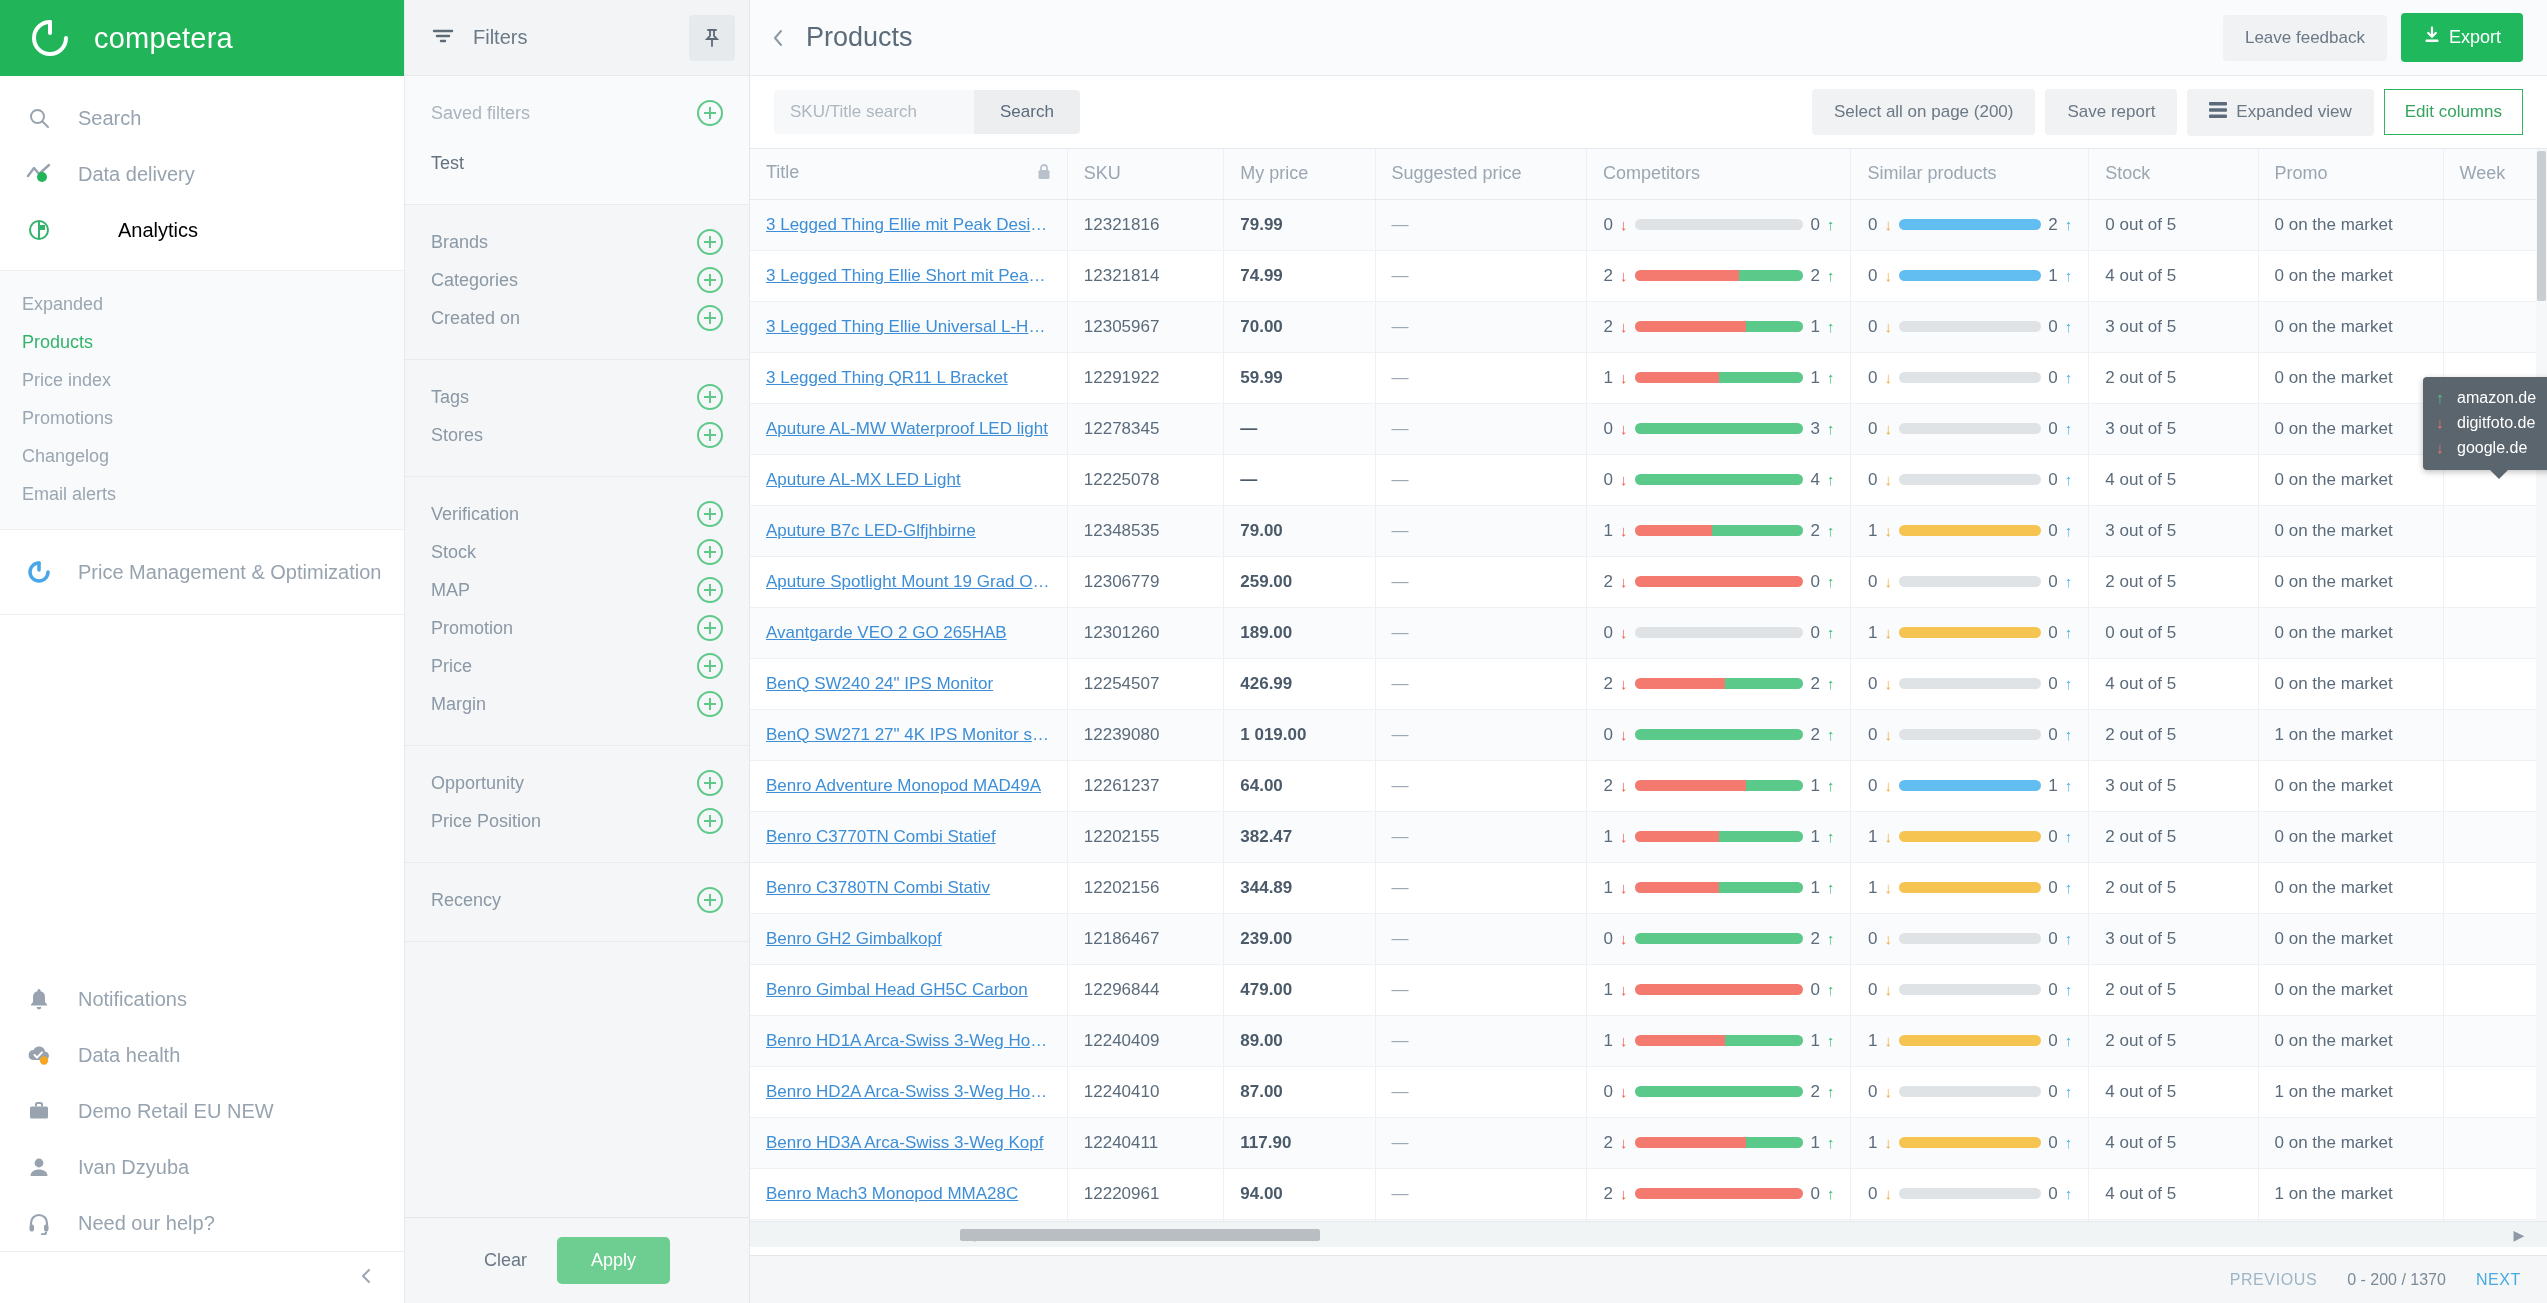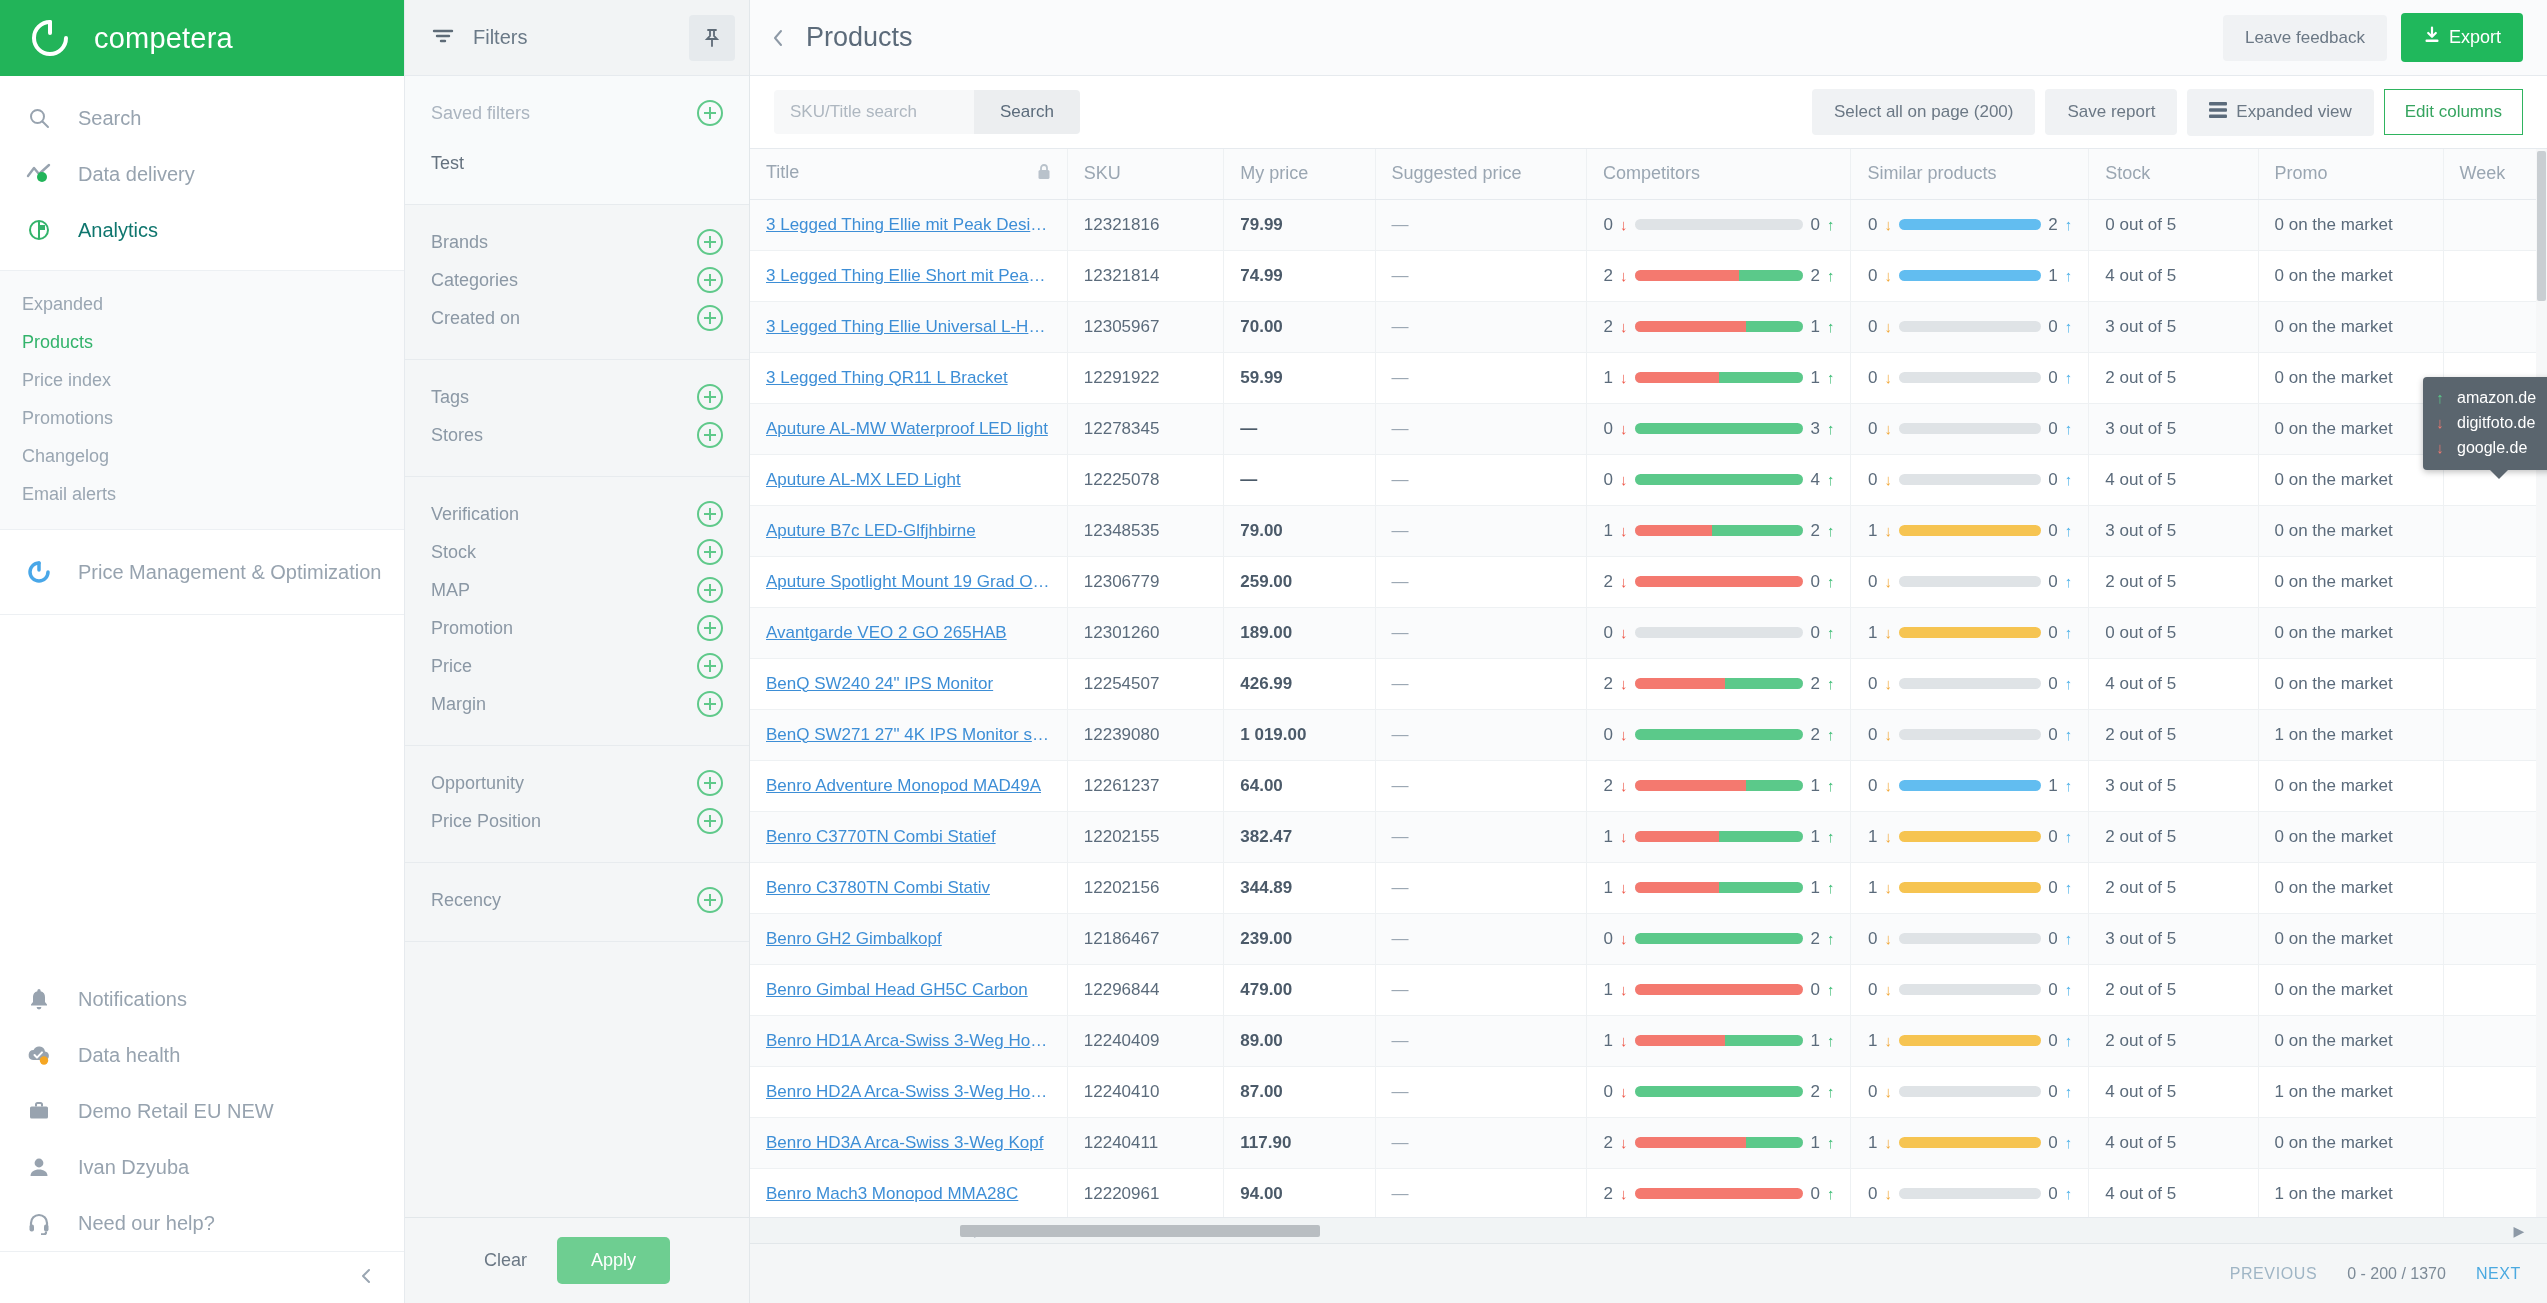--- a/index.html
+++ b/index.html
@@ -14,21 +14,21 @@
   .leftnav { width:405px; height:1303px; background:#fff; border-right:1px solid #e6eaee;
              display:flex; flex-direction:column; flex:0 0 405px; position:relative; }
   .brandbar { height:76px; background:#22b459; display:flex; align-items:center; padding-left:30px; gap:24px; }
   .brandlogo { width:40px; height:40px; }
   .brandname { color:#fff; font-size:29px; letter-spacing:.2px; }
 
   .navtop { padding:14px 0 12px 0; border-bottom:1px solid #edf0f3; background:#fff; }
   .navrow { display:flex; align-items:center; height:56px; padding-left:22px; gap:22px; cursor:pointer; }
   .navrow .ico { width:34px; display:flex; justify-content:center; align-items:center; }
   .navrow .lbl { font-size:20px; color:#97a3af; }
-  .navrow.active .lbl { color:#0f766e; }
+  .navrow.active .lbl { color:#000000;margin-left:40px; }
 
   .navsub { background:#f9fafb; padding:14px 0 16px 0; border-bottom:1px solid #edf0f3; flex:0 0 auto; }
   .subitem { height:38px; display:flex; align-items:center; padding-left:22px; font-size:18px; color:#9aa6b2; cursor:pointer; }
   .subitem.active { color:#33b36b; }
 
   .navmid { background:#fff; padding:14px 0; border-bottom:1px solid #edf0f3; }
   .navbottom { margin-top:auto; background:#fff; padding-bottom:0; }
   .collapsebar { height:52px; border-top:1px solid #edf0f3; display:flex; align-items:center; justify-content:flex-end; padding-right:28px; cursor:pointer; }
 
   
@@ -125,22 +125,22 @@
   
   .hscroll { position:absolute; left:0; right:0; bottom:0; height:26px; background:#f1f4f5; border-top:1px solid #e6eaee;
              display:flex; align-items:center; }
   .hs-arrow { width:24px; text-align:center; color:#8d99a6; font-size:14px; cursor:pointer; }
   .hs-track { position:absolute; left:210px; right:30px; height:12px; }
   .hs-thumb { position:absolute; left:0; width:360px; height:12px; background:#b9bec2; border-radius:2px; cursor:pointer; }
   .vscroll { position:absolute; right:0; top:0; bottom:26px; width:11px; background:#f6f7f8; }
   .vs-thumb { position:absolute; right:1px; top:2px; width:9px; height:150px; background:#c9ced2; border-radius:2px; cursor:pointer; }
 
   
-  .footer { height:60px; background:#f4f6f7; border-top:1px solid #e2e7ea; display:flex; align-items:center;
-            justify-content:flex-end; padding-right:26px; gap:30px; }
+  .footer { height:48px; background:#f4f6f7; border-top:1px solid #e2e7ea; display:flex; align-items:center;
+            justify-content:flex-end; padding-right:26px; gap:30px;margin-top:8px; }
   .pgbtn { font-size:16px; color:#4aa9e0; letter-spacing:.6px; cursor:pointer; }
   .pgbtn.dim { color:#9fb5c5; }
   .pginfo { font-size:16px; color:#7c8a97; }
 </style>
 </head>
 <body>
 
 <div id="app">
 
   <div class="leftnav">

